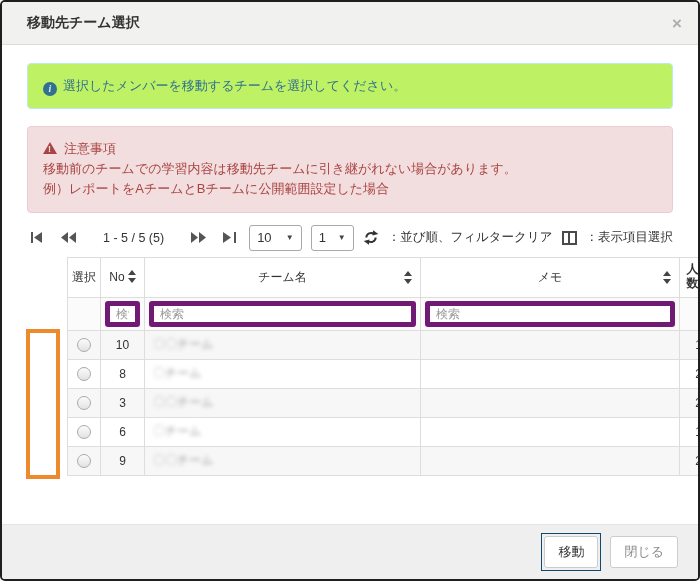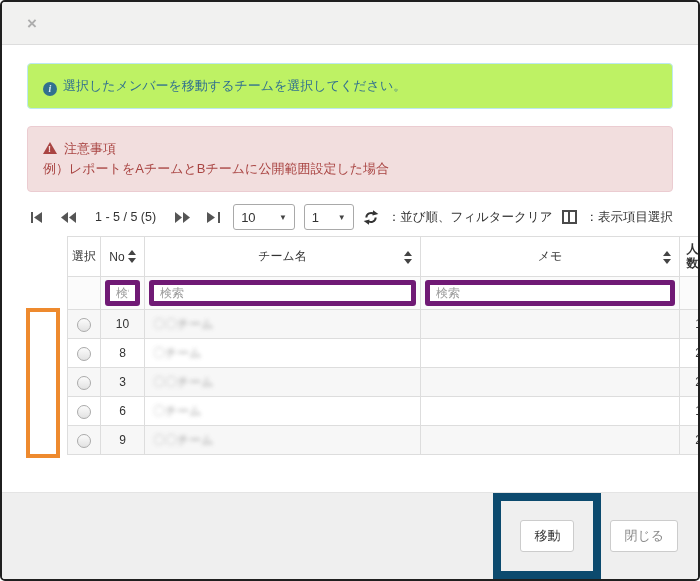--- a/index.html
+++ b/index.html
@@ -54,21 +54,21 @@
     position:absolute; left:-2px; top:2px; width:4px;
     color:#f2dede; font-style:normal; font-weight:bold; font-size:9px; line-height:10px;
   }
   .alert-danger .indent { padding-left:13px; }
   
   .pager {
     display:flex; align-items:center; justify-content:center;
     gap:9px; margin:12px 0 6px 0; font-size:12.5px; color:#333;
   }
   .pager-btn { background:none; border:none; padding:2px 4px; cursor:pointer; line-height:0; }
-  .pager-range { margin:0 6px; white-space:nowrap; }
+  .pager-range { margin:0 14px; white-space:nowrap; }
   .select-box {
     display:inline-flex; align-items:center; justify-content:space-between;
     border:1px solid #a9a9a9; border-radius:3px; background:#fff;
     height:26px; padding:0 7px; font-size:13px; color:#333; cursor:pointer;
   }
   .select-box.w1 { width:62px; }
   .select-box.w2 { width:50px; }
   .select-arrow { font-size:8px; color:#444; margin-left:6px; }
   .refresh-btn, .cols-btn { background:none; border:none; padding:0; cursor:pointer; line-height:0; }
   .cols-icon {
@@ -123,41 +123,43 @@
     flex:0 0 55px; background:#efefef; border-top:1px solid #e4e4e4;
     display:flex; align-items:center; justify-content:flex-end;
     gap:9px; padding:0 20px;
   }
   .btn {
     background:#fff; border:1px solid #ccc; border-radius:3px;
     font-size:13px; padding:6px 13px; cursor:pointer; font-family:inherit;
   }
   .btn-move { color:#333; }
   .btn-close { color:#8a8a8a; }
-  .move-annotation { display:inline-block; border:8px solid #0c4a6e; padding:19px; line-height:0; }
+  .move-annotation { display:inline-block; border:1px solid #0c4a6e; padding:2px; line-height:0; }
 </style>
 </head>
 <body>
 
 <div class="modal">
 
   <div class="modal-header">
+    <span class="modal-title">移動先チーム選択</span>
     <button class="close-btn">×</button>
   </div>
 
   <div class="modal-body">
 
     <div class="alert alert-info">
       <span class="info-icon">i</span><span>選択したメンバーを移動するチームを選択してください。</span>
     </div>
 
     <div class="alert alert-danger">
       <div>
         <span class="warn-icon"><i>!</i></span><span>注意事項</span>
       </div>
+      <div>移動前のチームでの学習内容は移動先チームに引き継がれない場合があります。</div>
       <div>例）レポートをAチームとBチームに公開範囲設定した場合</div>
     </div>
 
     <div class="pager">
       <button class="pager-btn">
         <svg width="13" height="11" viewBox="0 0 13 11">
             <rect x="0" y="0" width="2" height="11" fill="#555"></rect>
             <polygon points="11,0 11,11 3,5.5" fill="#555"></polygon>
           </svg>
       </button>

